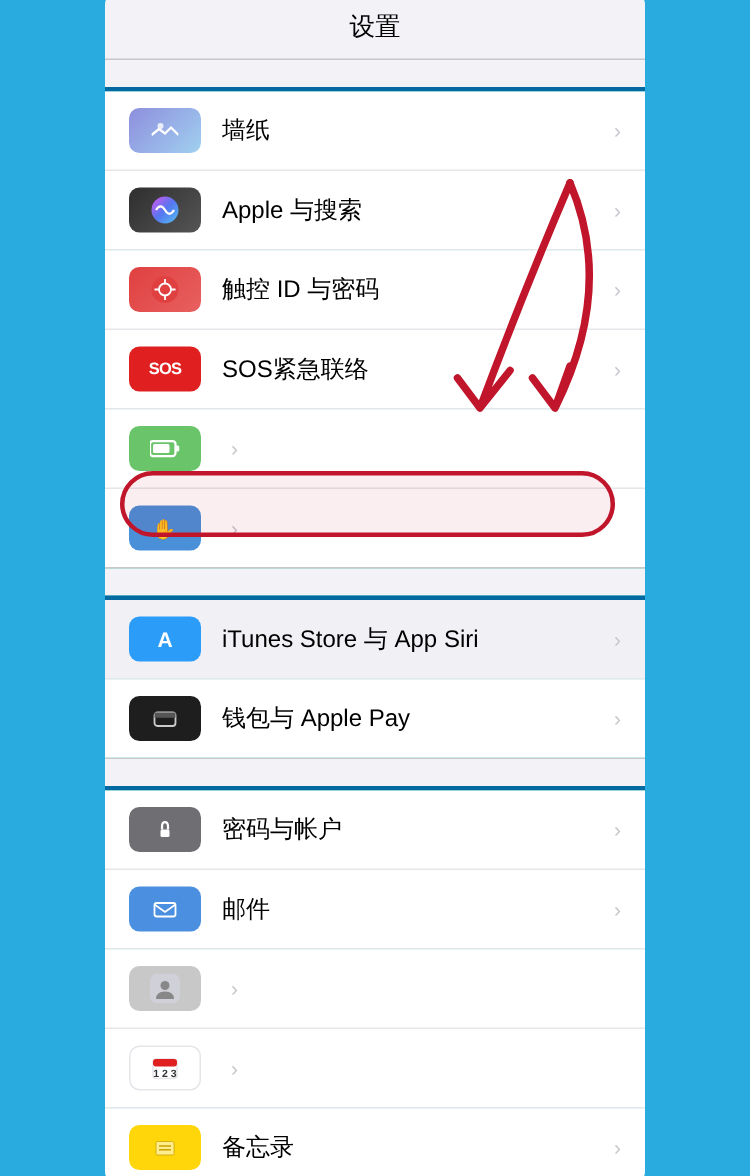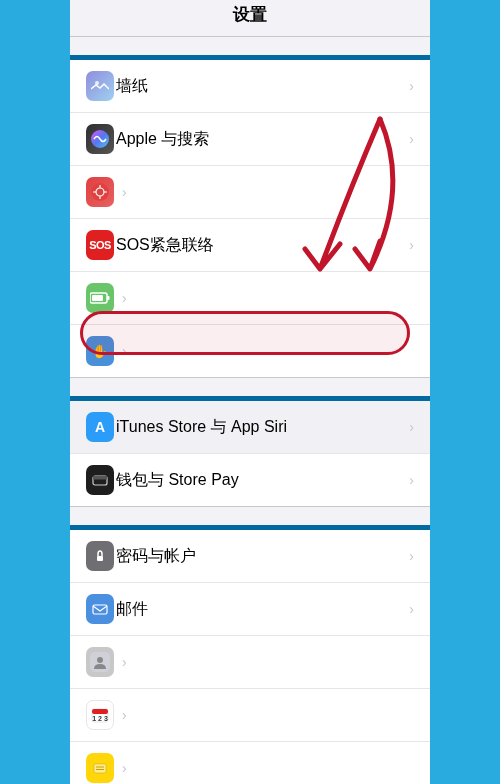--- a/index.html
+++ b/index.html
@@ -25,28 +25,28 @@
 
     .nav-bar {
       background: #f2f2f7;
       text-align: center;
       padding: 14px 16px 10px;
       border-bottom: 1px solid #c8c7cc;
     }
 
     .nav-title {
       font-size: 17px;
-      font-weight: 700;
+      font-weight: 400;
       color: #000;
     }
 
     .settings-group {
       background: #5eead4;
       margin: 18px 0 0 0;
-      border-top: 5px solid #0369a1;
+      border-top: 3px solid #0369a1;
       border-bottom: 1px solid #c8c7cc;
     }
 
     .settings-row {
       display: flex;
       align-items: center;
       padding: 11px 16px;
       border-bottom: 1px solid #e5e5ea;
       background: #fff;
       position: relative;
@@ -55,27 +55,27 @@
 
     .settings-row:last-child {
       border-bottom: none;
     }
 
     .settings-row.highlighted {
       background: #f0f0f5;
     }
 
     .icon-wrap {
-      width: 28px;
+      width: 48px;
       height: 30px;
       border-radius: 7px;
       display: flex;
       align-items: center;
       justify-content: center;
-      margin-right: 2px;
+      margin-right: 14px;
       flex-shrink: 0;
       font-size: 17px;
     }
 
     .icon-wrap.wallpaper { background: linear-gradient(135deg, #8e8edd, #a0d0f0); }
     .icon-wrap.siri { background: linear-gradient(135deg, #2e2e2e, #555); }
     .icon-wrap.touchid { background: linear-gradient(135deg, #e04040, #e86060); }
     .icon-wrap.sos { background: #e02020; font-size: 11px; font-weight: bold; color: #fff; letter-spacing: -0.5px; }
     .icon-wrap.battery { background: #6ac46a; }
     .icon-wrap.privacy { background: #4a90d9; }
@@ -164,20 +164,21 @@
       <span class="chevron">›</span>
     </div>
     <div class="settings-row">
       <div class="icon-wrap touchid">
         <svg width="20" height="20" viewBox="0 0 20 20">
             <circle cx="10" cy="10" r="9" fill="#e04040"></circle>
             <circle cx="10" cy="10" r="4" stroke="#fff" stroke-width="1.2" fill="none"></circle>
             <path d="M10 6 L10 3 M10 14 L10 17 M6 10 L3 10 M14 10 L17 10" stroke="#fff" stroke-width="1.2"></path>
           </svg>
       </div>
+      <span class="row-label">触控 ID 与密码</span>
       <span class="chevron">›</span>
     </div>
     <div class="settings-row">
       <div class="icon-wrap sos">SOS</div>
       <span class="row-label">SOS紧急联络</span>
       <span class="chevron">›</span>
     </div>
     <div class="settings-row">
       <div class="icon-wrap battery">
         <svg width="20" height="14" viewBox="0 0 20 14">
@@ -211,21 +212,21 @@
       <span class="chevron">›</span>
     </div>
     <div class="settings-row">
       <div class="icon-wrap wallet">
         <svg width="20" height="20" viewBox="0 0 20 20">
             <rect width="20" height="20" rx="5" fill="#1e1e1e"></rect>
             <rect x="3" y="6" width="14" height="9" rx="2" fill="none" stroke="#ccc" stroke-width="1.2"></rect>
             <rect x="3" y="6" width="14" height="3.5" fill="#555"></rect>
           </svg>
       </div>
-      <span class="row-label">钱包与 Store Pay</span>
+      <span class="row-label">钱包与 Apple Pay</span>
       <span class="chevron">›</span>
     </div>
   </div>
 
   <div class="settings-group">
     <div class="settings-row">
       <div class="icon-wrap passwords">
         <svg width="20" height="20" viewBox="0 0 20 20">
             <rect width="20" height="20" rx="5" fill="#6e6e73"></rect>
             <rect x="7" y="10" width="6" height="5" rx="1" fill="#fff"></rect>
@@ -269,20 +270,21 @@
     </div>
     <div class="settings-row">
       <div class="icon-wrap notes">
         <svg width="20" height="20" viewBox="0 0 20 20">
             <rect width="20" height="20" rx="5" fill="#ffd60a"></rect>
             <rect x="4" y="6" width="12" height="9" rx="1" fill="#fff8" stroke="#c8a000" stroke-width="0.5"></rect>
             <line x1="6" y1="9" x2="14" y2="9" stroke="#c8a000" stroke-width="1"></line>
             <line x1="6" y1="11.5" x2="14" y2="11.5" stroke="#c8a000" stroke-width="1"></line>
           </svg>
       </div>
+      <span class="row-label">备忘录</span>
       <span class="chevron">›</span>
     </div>
   </div>
 
   <div class="annotation-layer">
 
     <div class="highlight-oval"></div>
 
     <svg class="arrow-svg" viewBox="0 0 160 220" fill="none" xmlns="http://www.w3.org/2000/svg">
 

